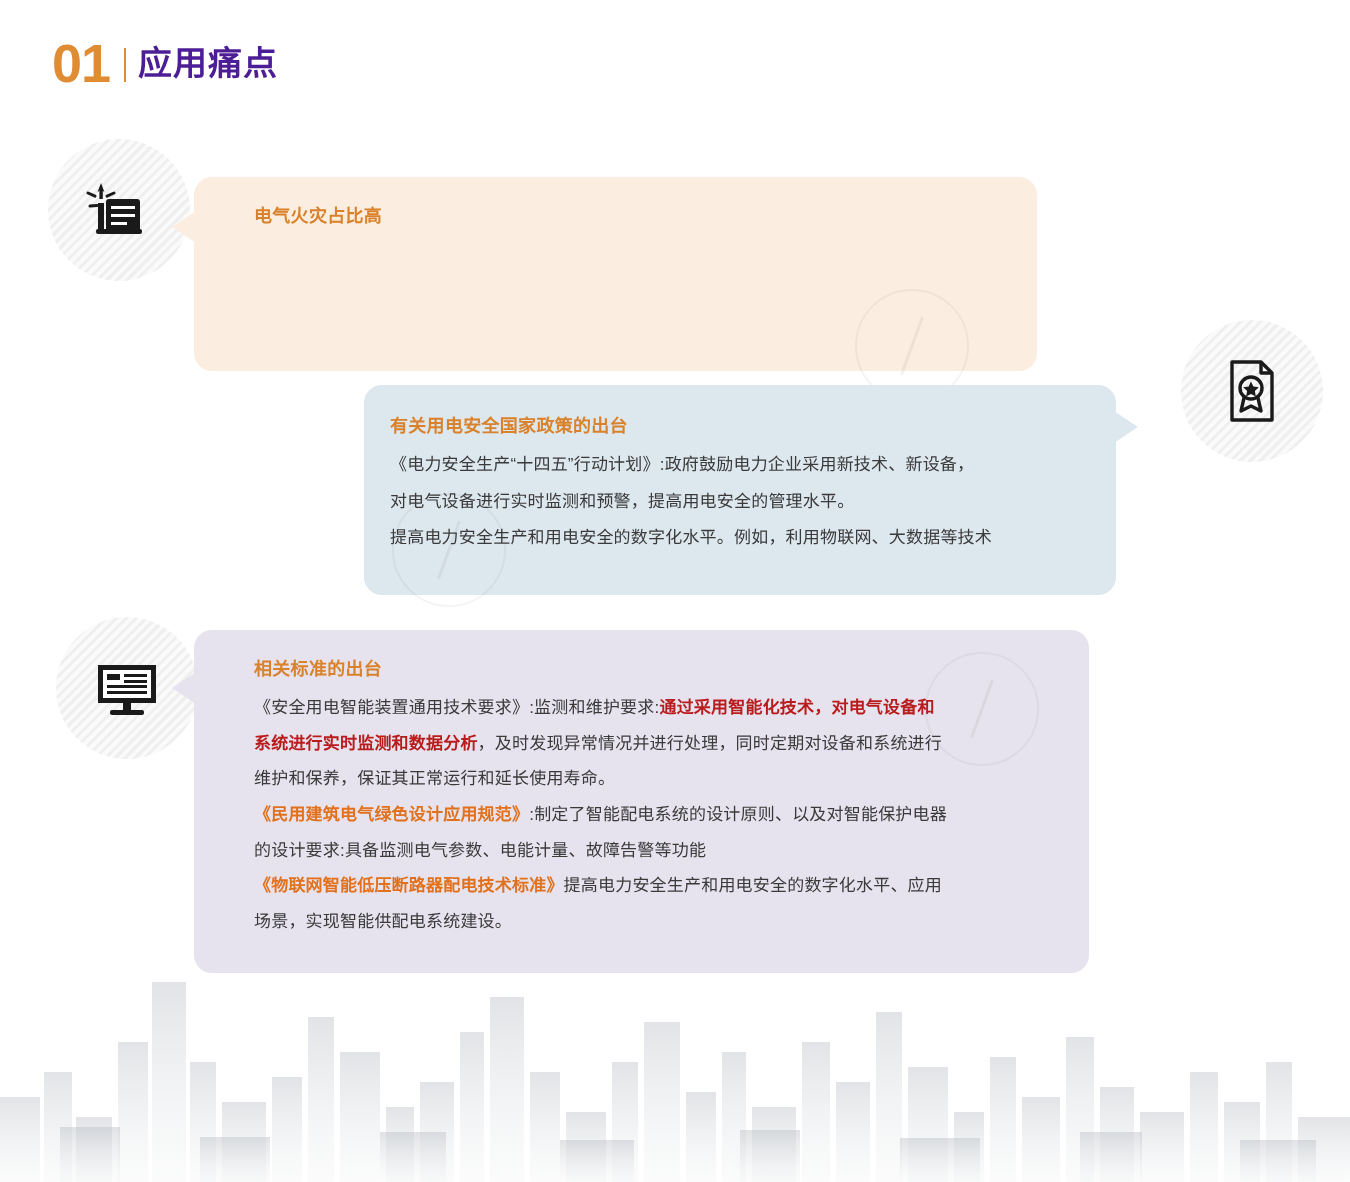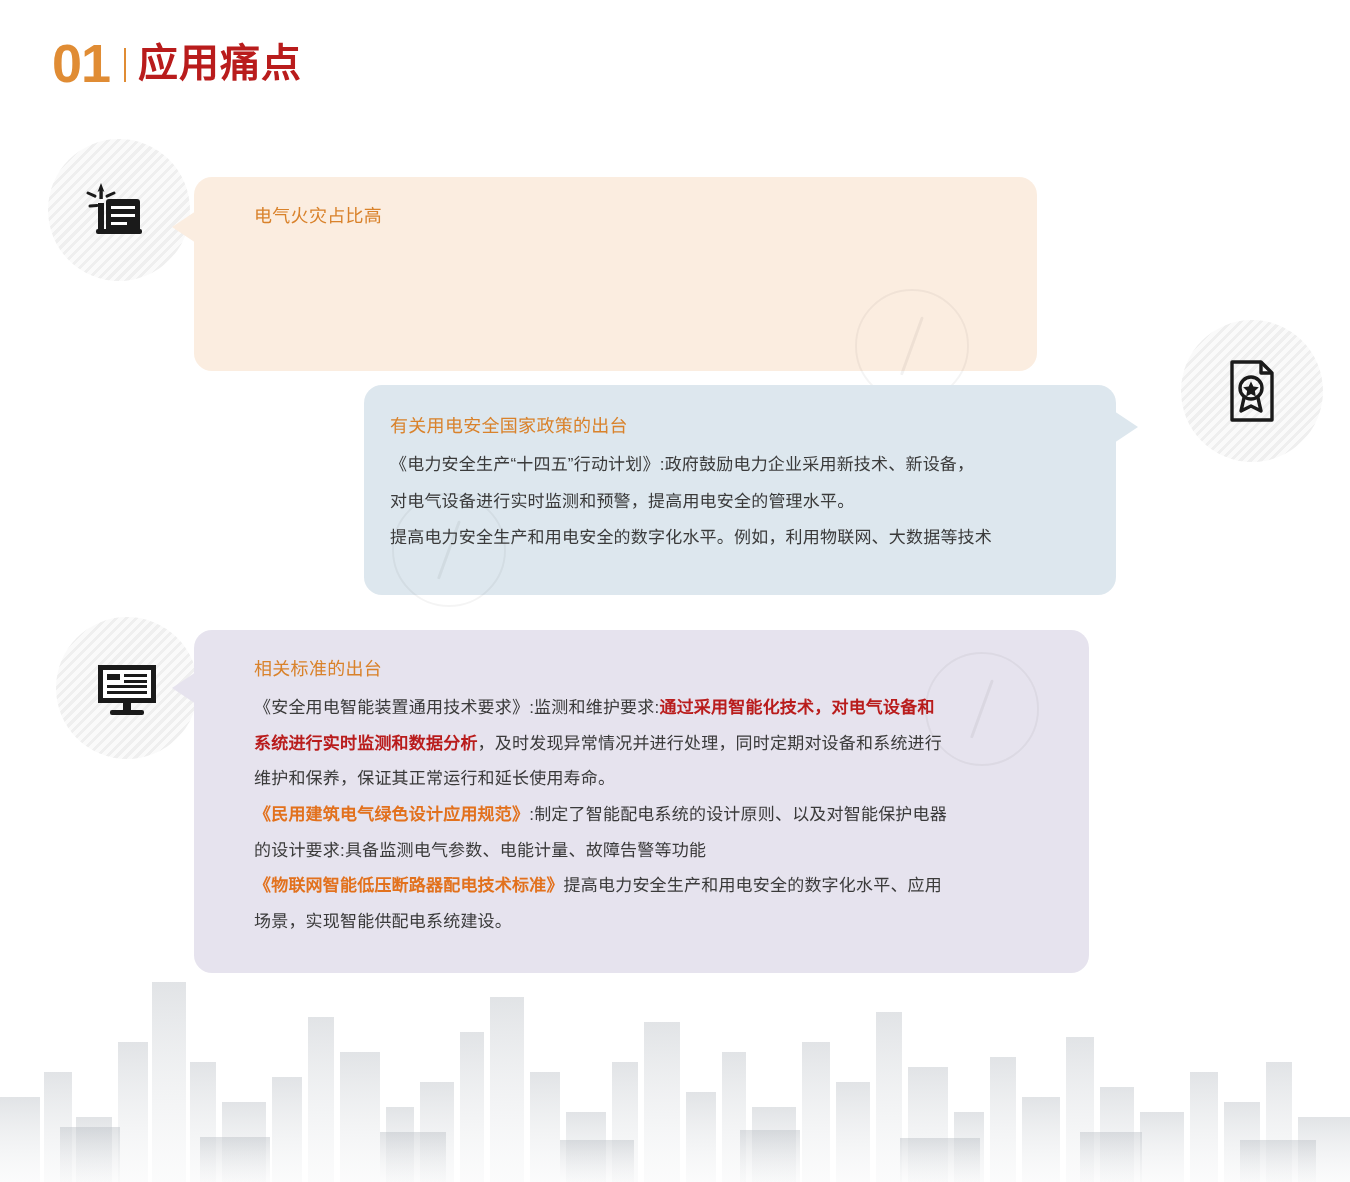--- a/index.html
+++ b/index.html
@@ -33,23 +33,23 @@
     line-height: 1;
   }
   .header-divider {
     width: 2px;
     height: 34px;
     background: #E08C34;
     margin: 0 12px 0 14px;
     transform: translateY(2px);
   }
   .header-title {
-    font-size: 40px;
+    font-size: 34px;
     font-weight: bold;
-    color: #b91c1c;
+    color: #4c1d95;
     letter-spacing: 1px;
     line-height: 1;
   }
 
   
   .skyline {
     position: absolute;
     left: 0;
     bottom: 0;
     width: 1350px;
@@ -83,21 +83,21 @@
     border-radius: 18px;
     box-sizing: border-box;
   }
   .bubble .tail {
     position: absolute;
     width: 0;
     height: 0;
   }
   .bubble-title {
     font-size: 18px;
-    font-weight: normal;
+    font-weight: bold;
     color: #D9822B;
     margin: 0 0 10px 0;
     letter-spacing: .3px;
   }
   .bubble-body {
     font-size: 17px;
     line-height: 2.15;
     color: #3a3a3a;
     letter-spacing: .2px;
   }

